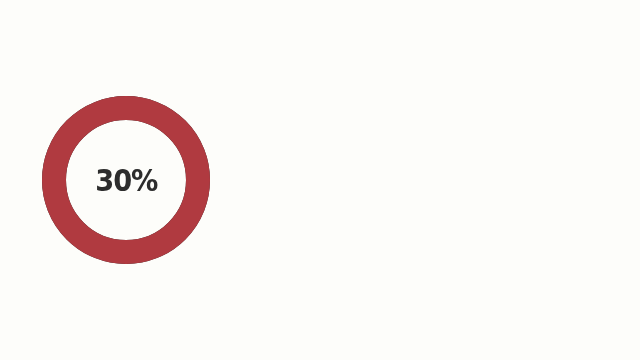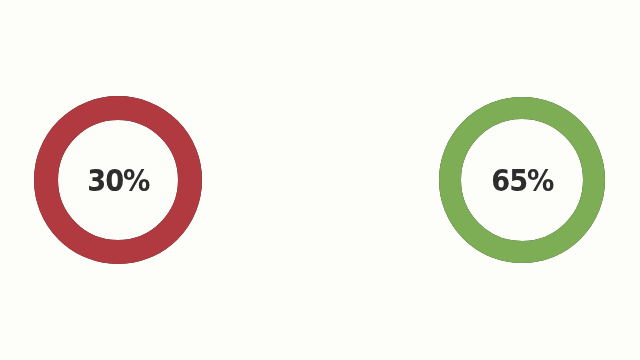--- a/index.html
+++ b/index.html
@@ -21,21 +21,21 @@
   .chart-row {
     position: absolute;
     left: 0;
     top: 0;
     width: 640px;
     height: 360px;
     display: flex;
     flex-direction: row;
     align-items: center;
     justify-content: space-between;
-    padding: 0 28px;
+    padding: 0 36px;
     box-sizing: border-box;
   }
   .chart-cell {
     position: relative;
     width: 180px;
     height: 180px;
     flex: 0 0 auto;
   }
   .chart-cell svg {
     display: block;
@@ -79,26 +79,15 @@
           <circle cx="90" cy="90" r="72" fill="none" stroke="#2D2D2D" stroke-width="24"></circle>
           <circle class="seg" cx="90" cy="90" r="72" fill="none" stroke="#B03A40" stroke-width="24" stroke-dasharray="452.39 0.00" stroke-dashoffset="0.00"></circle>
         </g>
       </svg>
       <div class="center-label">
         <span>30%</span>
       </div>
     </div>
 
 
-    <div class="chart-cell">
-      <svg viewBox="0 0 180 180">
-        <g transform="rotate(-90 90 90)">
-          <circle cx="90" cy="90" r="72" fill="none" stroke="#2D2D2D" stroke-width="22"></circle>
-          <circle cx="90" cy="90" r="72" fill="none" stroke="#7DAD54" stroke-width="22" stroke-dasharray="452.39 0.00" stroke-dashoffset="0.00"></circle>
-        </g>
-      </svg>
-      <div class="center-label">
-        <span>65%</span>
-      </div>
-    </div>
 
   </div>
 </div>
 
 </body></html>

